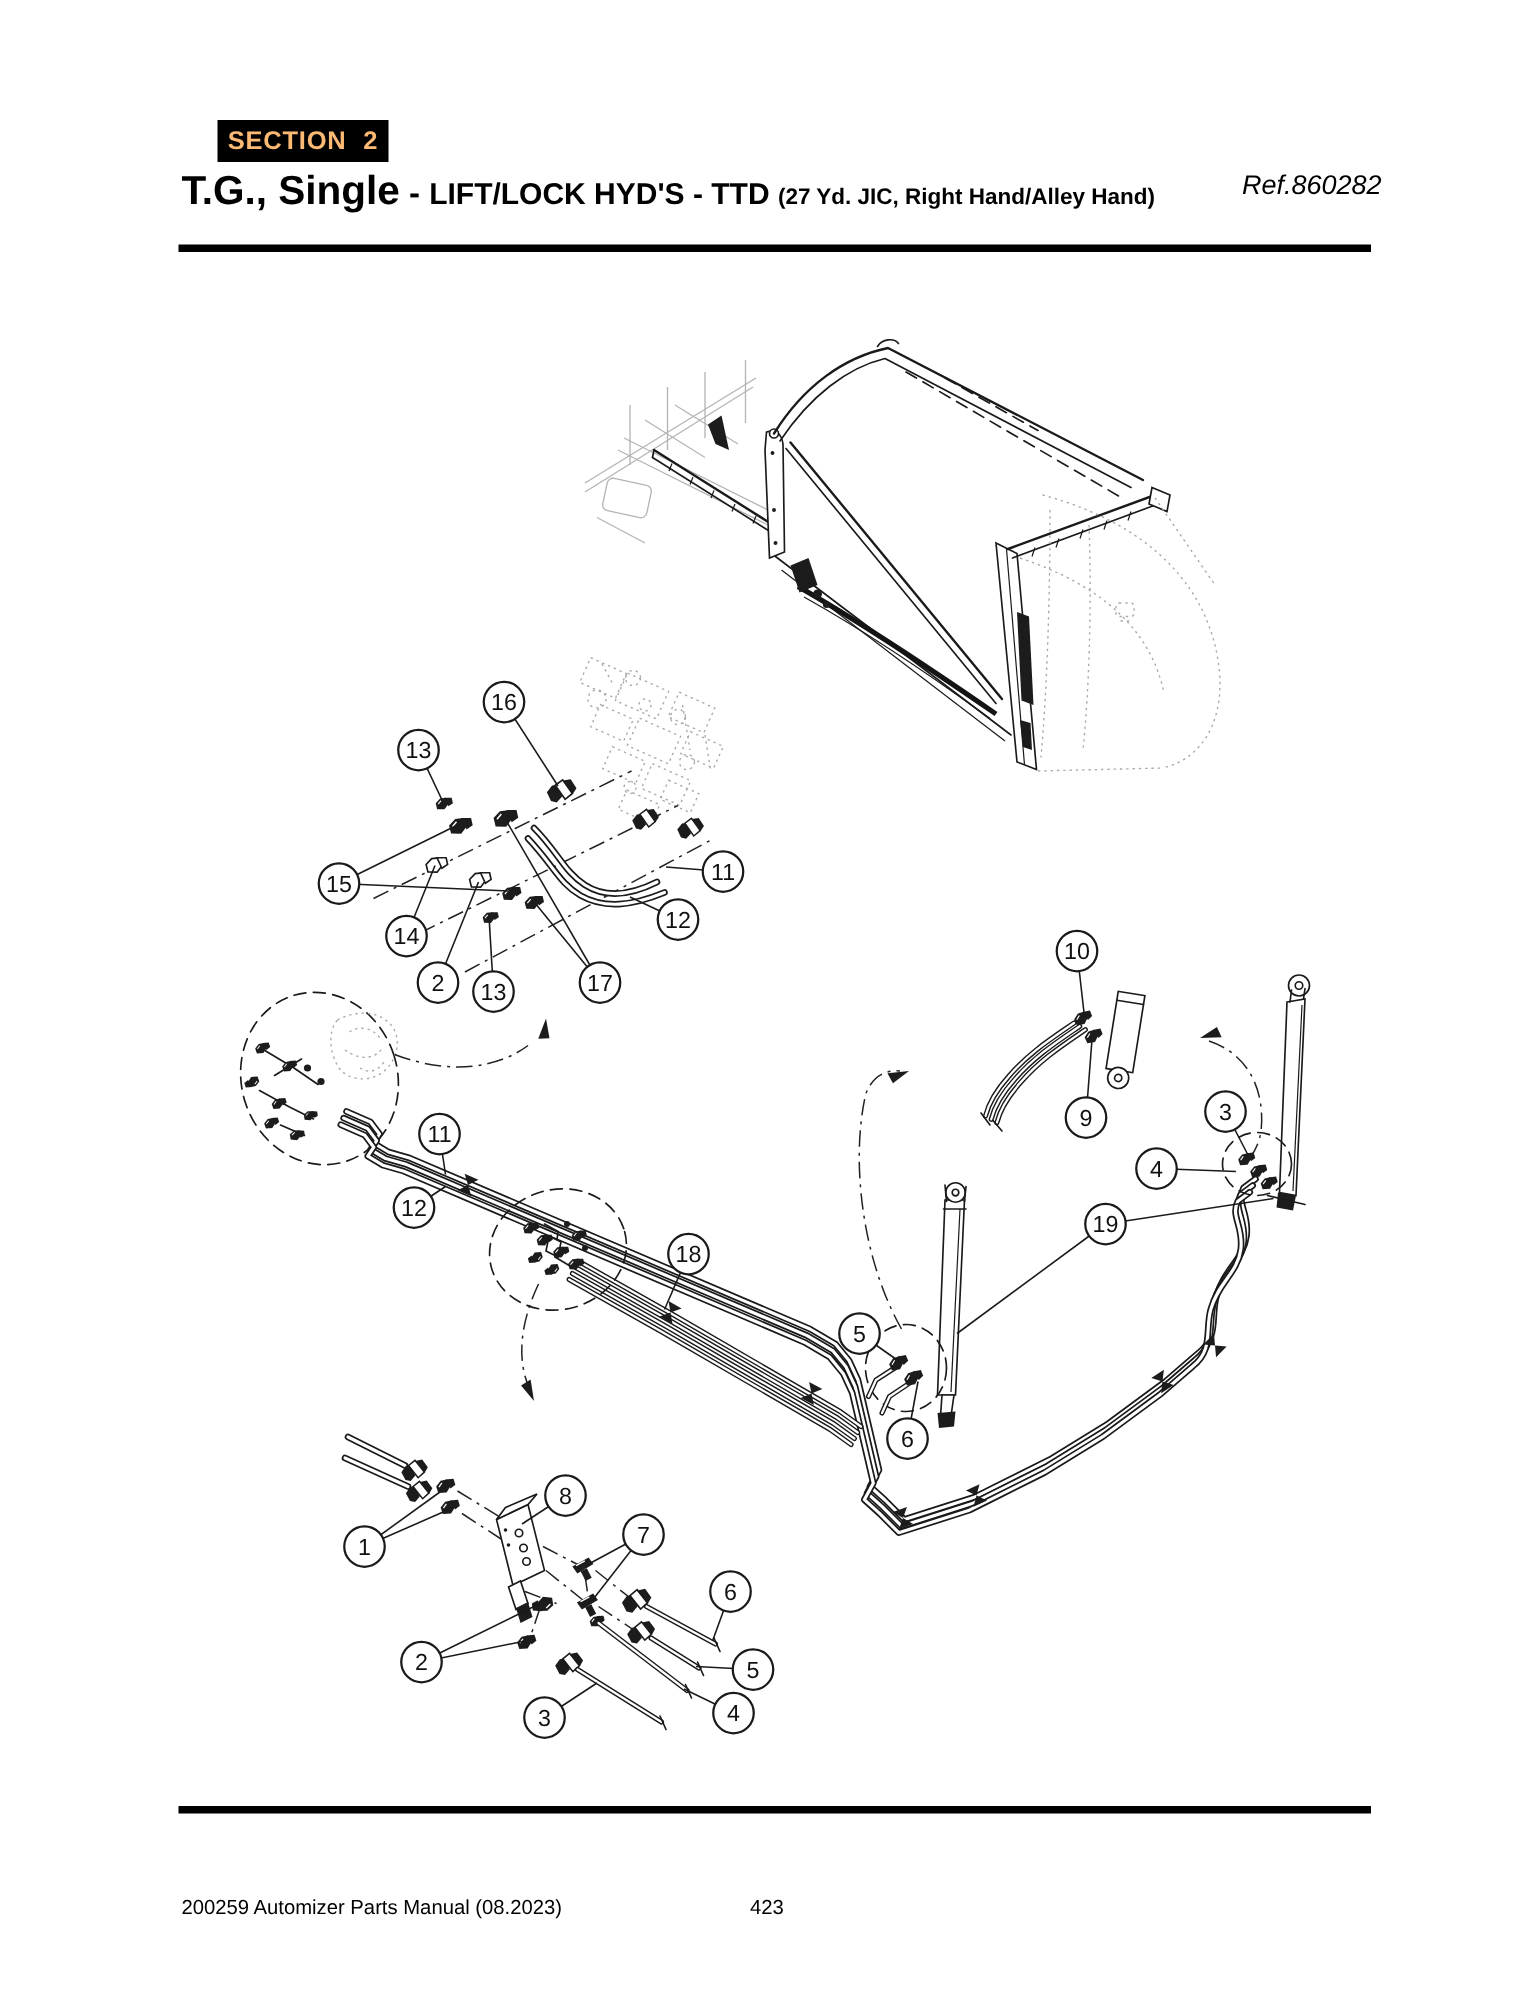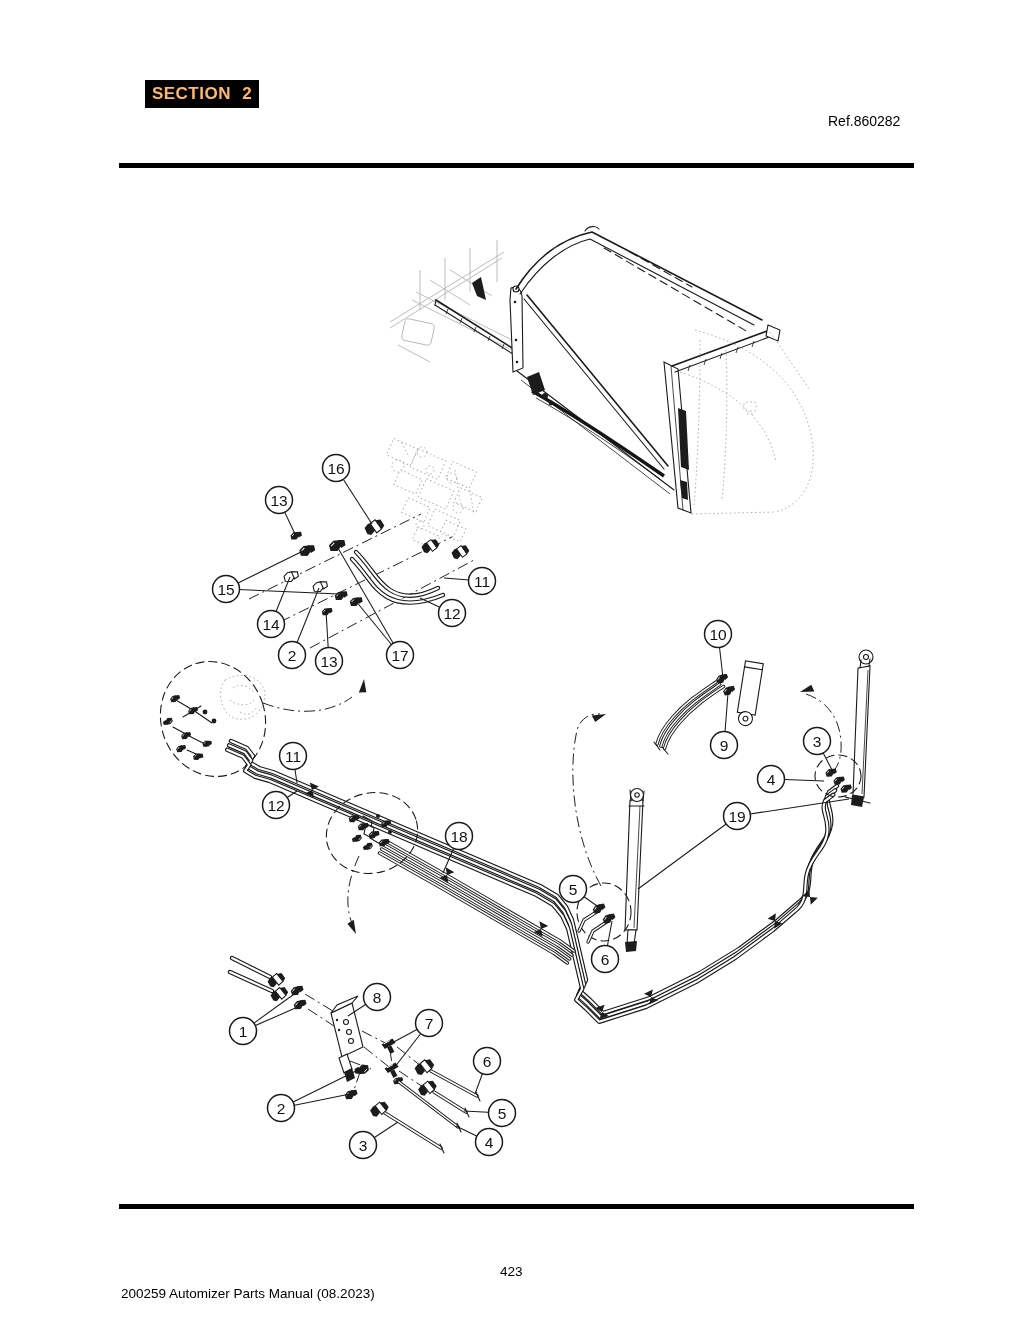--- a/index.html
+++ b/index.html
@@ -7,26 +7,26 @@
         font-family:"Liberation Sans",sans-serif;color:#000;}
   
   .section-box{position:absolute;left:123px;top:80px;width:114px;height:28px;background:#000;
       color:#fdba74;font-weight:bold;font-size:17px;letter-spacing:.5px;word-spacing:6px;
       display:flex;align-items:center;justify-content:center;margin-left:22px;}
   .title-line{position:absolute;left:121px;top:112px;width:700px;white-space:nowrap;}
   .title-main{font-weight:bold;font-size:27px;}
   .title-sep{font-weight:bold;font-size:22px;}
   .title-sub{font-weight:bold;font-size:20px;}
   .title-note{font-weight:bold;font-size:15px;}
-  .ref-label{position:absolute;left:828px;top:113px;font-size:14px;}
+  .ref-label{position:absolute;left:828px;top:113px;font-style:italic;font-size:18px;}
   .rule{position:absolute;left:119px;width:795px;height:4.5px;background:#000;}
   .rule-top{top:163px;}
   .rule-bottom{top:1204px;}
   
-  .footer-left{position:absolute;left:121px;top:1264px;font-size:13.5px;margin-top:22px;}
+  .footer-left{position:absolute;left:121px;top:1264px;font-size:13.5px;}
   .footer-page{position:absolute;left:500px;top:1264px;font-size:13.5px;text-align:right;}
   
   #art{position:absolute;left:0;top:0;}
   .ln{fill:none;stroke:#1a1a1a;stroke-width:1.1;stroke-linecap:round;stroke-linejoin:round;}
   .ln2{fill:none;stroke:#1a1a1a;stroke-width:1.6;stroke-linecap:round;stroke-linejoin:round;}
   .thin{fill:none;stroke:#1a1a1a;stroke-width:.8;}
   .ghost{fill:none;stroke:#b5b5b5;stroke-width:.9;}
   .ghostd{fill:none;stroke:#a9a9a9;stroke-width:.9;stroke-dasharray:1.6 2.6;}
   .dash{stroke-dasharray:8 5;}
   .dashdot{fill:none;stroke:#222;stroke-width:1;stroke-dasharray:11 4 2 4;}
@@ -42,20 +42,23 @@
 </style>
 </head>
 <body>
 
 <div id="page">
 
   <div class="section-box">
     <span>SECTION 2</span>
   </div>
 
+  <div class="title-line">
+    <span class="title-main">T.G., Single</span><span class="title-sep"> - </span><span class="title-sub">LIFT/LOCK HYD'S - TTD </span><span class="title-note">(27 Yd. JIC, Right Hand/Alley Hand)</span>
+  </div>
 
   <div class="ref-label">Ref.860282</div>
 
   <div class="rule rule-top"></div>
   <div class="rule rule-bottom"></div>
 
   <div class="footer-left">200259 Automizer Parts Manual (08.2023)</div>
   <div class="footer-page">423</div>
 
   <svg id="art" width="1024" height="1326" viewBox="0 0 1024 1326" xmlns="http://www.w3.org/2000/svg">

